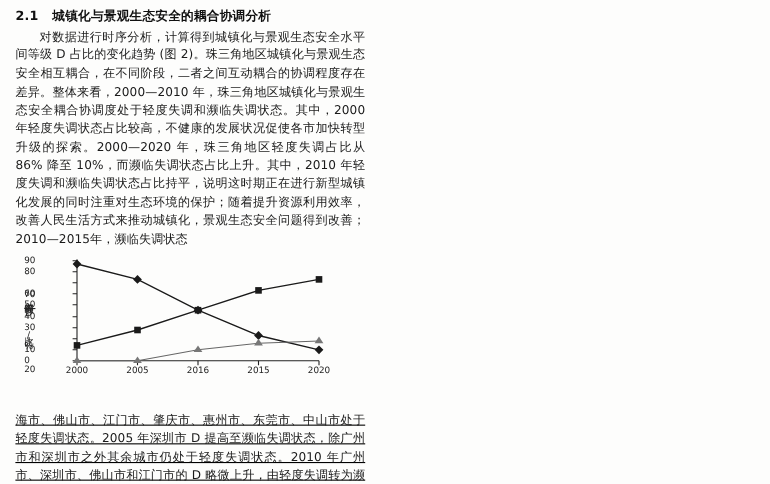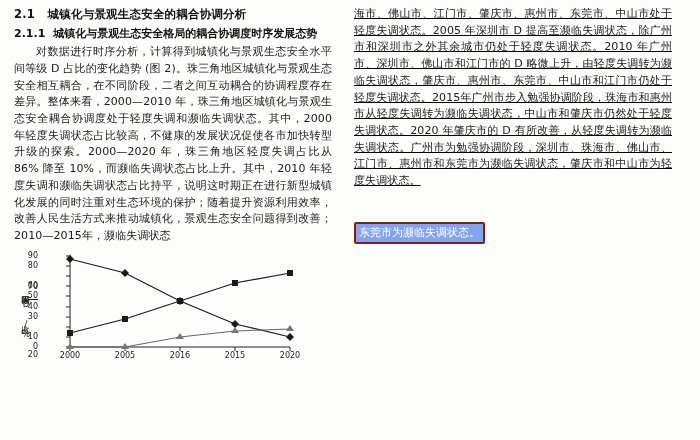--- a/index.html
+++ b/index.html
@@ -15,20 +15,21 @@
   }
   .page {
     position: relative;
     width: 700px;
     height: 440px;
     background: #fdfdfc;
     box-sizing: border-box;
     padding: 6px 14px 0 14px;
     display: flex;
     gap: 22px;
+    flex-direction: column;
   }
   .col {
     width: 318px;
     position: relative;
   }
   .col-right {
     width: 318px;
     position: relative;
   }
   .h-section {
@@ -84,21 +85,21 @@
     writing-mode: vertical-rl;
     text-orientation: upright;
     letter-spacing: 0px;
     height: 90px;
     text-align: center;
   }
   .tick-label {
     position: absolute;
     font-size: 8px;
     color: #222;
-    text-align: right;
+    text-align: left;
     width: 16px;
   }
   .x-tick-label {
     position: absolute;
     font-size: 8px;
     color: #222;
     text-align: center;
     width: 26px;
   }
   .highlight-box {
@@ -127,24 +128,20 @@
 
 <div class="page">
 
   <div class="col">
 
     <div class="h-section">
       <span>2.1</span>
       &nbsp;&nbsp;<span>城镇化与景观生态安全的耦合协调分析</span>
     </div>
 
-    <div class="h-sub">
-      <span class="num">2.1.1</span>
-      <span>城镇化与景观生态安全格局的耦合协调度时序发展态势</span>
-    </div>
 
     <p class="body indent">对数据进行时序分析，计算得到城镇化与景观生态安全水平间等级 D 占比的变化趋势 (图 2)。珠三角地区城镇化与景观生态安全相互耦合，在不同阶段，二者之间互动耦合的协调程度存在差异。整体来看，2000—2010 年，珠三角地区城镇化与景观生态安全耦合协调度处于轻度失调和濒临失调状态。其中，2000 年轻度失调状态占比较高，不健康的发展状况促使各市加快转型升级的探索。2000—2020 年，珠三角地区轻度失调占比从 86% 降至 10%，而濒临失调状态占比上升。其中，2010 年轻度失调和濒临失调状态占比持平，说明这时期正在进行新型城镇化发展的同时注重对生态环境的保护；随着提升资源利用效率，改善人民生活方式来推动城镇化，景观生态安全问题得到改善；2010—2015年，濒临失调状态</p>
 
     <div class="fig-wrap">
       <div class="y-axis-label">不同等级 D 占比/%</div>
       <div class="chart">
         <svg width="262" height="110" viewBox="0 0 262 110">
 
           <line x1="30" y1="4" x2="30" y2="96" stroke="#222" stroke-width="1"></line>
           <line x1="30" y1="96" x2="250" y2="96" stroke="#222" stroke-width="1"></line>

